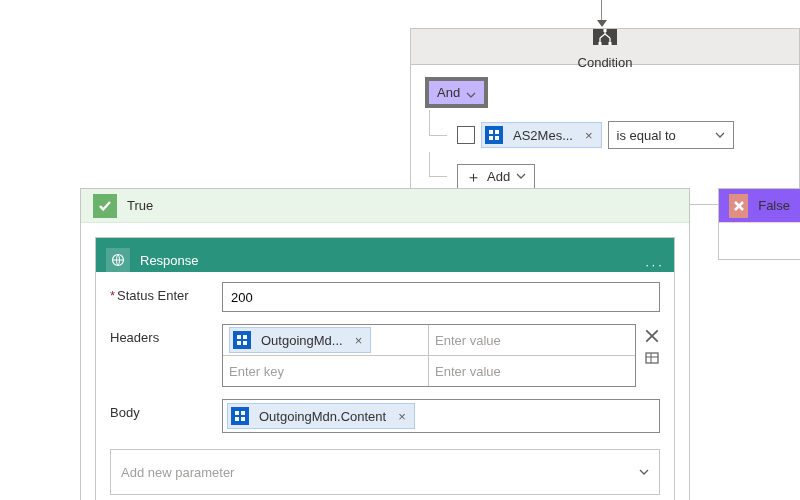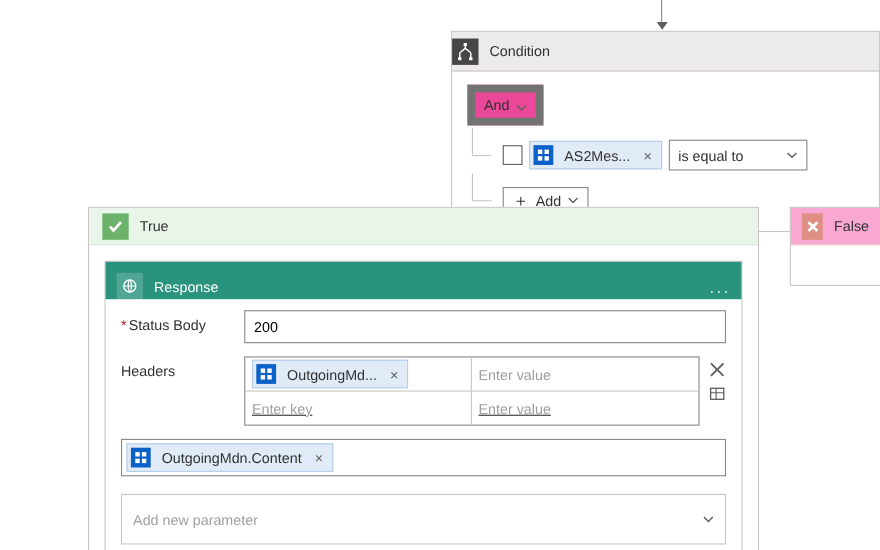--- a/index.html
+++ b/index.html
@@ -5,26 +5,26 @@
   * { box-sizing: border-box; font-family: "Segoe UI", Arial, sans-serif; }
   body { margin: 0; background: #fff; width: 800px; height: 500px; overflow: hidden; font-size: 13px; color: #323130; position: relative; }
 
   
   .top-arrow { position: absolute; left: 595px; top: 0; width: 14px; height: 28px; }
   .top-arrow .line { position: absolute; left: 6px; top: 0; width: 1px; height: 20px; background: #8a8886; }
   .top-arrow .head { position: absolute; left: 6.5px; top: 20px; transform: translateX(-50%); width: 0; height: 0; border-left: 5px solid transparent; border-right: 5px solid transparent; border-top: 7px solid #605e5c; }
 
   
   .condition-card { position: absolute; left: 410px; top: 28px; width: 390px; border: 1px solid #c8c6c4; background: #fff; }
-  .card-header { height: 36px; background: #edebe9; display: flex; align-items: center; padding: 0 0; gap: 10px; border-bottom: 1px solid #c8c6c4; }
+  .card-header { height: 36px; background: #edebe9; display: flex; align-items: center; padding: 0 10px; gap: 10px; border-bottom: 1px solid #c8c6c4; flex-direction: column; }
   .header-icon { width: 24px; height: 24px; background: #484644; display: flex; align-items: center; justify-content: center; color: #fff; }
   .header-icon svg { width: 16px; height: 16px; }
   .card-body { padding: 12px 14px 14px 14px; }
 
-  .and-btn { display: inline-flex; align-items: flex-end; gap: 6px; border: 7px solid #737373; background: #ec4899; padding: 4px 8px; cursor: pointer; }
+  .and-btn { display: inline-flex; align-items: flex-end; gap: 6px; border: 4px solid #737373; background: #c4b5fd; padding: 4px 8px; cursor: pointer; }
   .chev { width: 10px; height: 10px; }
 
   .cond-row { display: flex; align-items: center; margin-top: 10px; gap: 6px; }
   .connector { width: 26px; height: 34px; position: relative; }
   .connector .v { position: absolute; left: 4px; top: -8px; width: 1px; height: 25px; background: #c8c6c4; }
   .connector .h { position: absolute; left: 4px; top: 17px; width: 18px; height: 1px; background: #c8c6c4; }
 
   .checkbox { width: 18px; height: 18px; border: 1px solid #605e5c; background: #fff; }
 
   .token { display: inline-flex; align-items: center; gap: 10px; background: #e1ebf7; border: 1px solid #b3cdea; padding: 3px 6px 3px 3px; height: 26px; }
@@ -58,35 +58,35 @@
   .form-row { display: flex; align-items: flex-start; margin-bottom: 12px; }
   .form-label { width: 112px; padding-top: 6px; color: #323130; }
   .req { color: #a4262c; margin-right: 2px; }
   .form-field { flex: 1; }
   .text-input { width: 100%; height: 30px; border: 1px solid #8a8886; padding: 0 8px; font-size: 13px; }
 
   .headers-wrap { display: flex; align-items: flex-start; gap: 8px; }
   .headers-grid { display: grid; grid-template-columns: 1fr 1fr; border: 1px solid #8a8886; flex: 1; }
   .headers-grid .cell { border-right: 1px solid #c8c6c4; border-bottom: 1px solid #c8c6c4; min-height: 30px; padding: 2px 6px; display: flex; align-items: center; }
   .headers-grid .cell:nth-child(2n) { border-right: none; }
-  .headers-grid .cell.last { border-bottom: none; text-decoration: underline; }
+  .headers-grid .cell.last { border-bottom: none; }
   .placeholder { color: #a19f9d; }
   .side-btns { display: flex; flex-direction: column; align-items: center; gap: 6px; padding-top: 4px; }
   .xbtn { width: 16px; height: 16px; cursor: pointer; color: #605e5c; }
   .modebtn svg { width: 16px; height: 16px; }
 
   .body-field { border: 1px solid #8a8886; min-height: 32px; padding: 3px 4px; display: flex; align-items: flex-start; }
 
   .param-select { margin: 0 14px 10px 14px; border: 1px solid #c8c6c4; height: 46px; display: flex; align-items: center; justify-content: space-between; padding: 0 10px; color: #a19f9d; cursor: pointer; }
 
   .add-action { text-align: center; color: #0b61c7; padding: 10px 0 14px 0; display: flex; align-items: center; justify-content: center; gap: 6px; cursor: pointer; }
 
   
   .false-card { position: absolute; left: 718px; top: 188px; width: 82px; border: 1px solid #c8c6c4; background: #fff; border-right: none; }
-  .false-header { height: 34px; background: #f9a8d4; border-bottom: 1px solid #f6d3cf; display: flex; align-items: center; padding: 0 10px; gap: 10px; }
+  .false-header { height: 34px; background: #8b5cf6; border-bottom: 1px solid #f6d3cf; display: flex; align-items: center; padding: 0 10px; gap: 10px; }
   .false-icon { width: 24px; height: 24px; background: #e08f85; display: flex; align-items: center; justify-content: center; }
   .false-icon svg { width: 12px; height: 12px; stroke: #fff; stroke-width: 2.5; }
   .false-body { height: 36px; }
 </style>
 </head>
 <body>
 
 <div class="top-arrow">
   <div class="line"></div>
     <div class="head"></div>
@@ -171,21 +171,21 @@
               <path d="M1.5 7h11M7 1.5c2 1.8 2 9.2 0 11M7 1.5c-2 1.8-2 9.2 0 11" stroke="#fff" stroke-width="1" fill="none"></path>
             </svg>
         </span>
         <span>Response</span>
       </div>
       <span class="dots">···</span>
     </div>
 
     <div class="form">
       <div class="form-row">
-        <div class="form-label"><span class="req">*</span><span>Status Body</span></div>
+        <div class="form-label"><span class="req">*</span><span>Status Enter</span></div>
         <div class="form-field">
           <input class="text-input" value="200" style="">
         </div>
       </div>
 
       <div class="form-row">
         <div class="form-label">Headers</div>
         <div class="form-field headers-wrap">
           <div class="headers-grid">
             <div class="cell">
@@ -220,20 +220,21 @@
               <svg viewBox="0 0 16 16">
                   <rect x="2" y="3" width="12" height="10" stroke="#605e5c" stroke-width="1.2" fill="none"></rect>
                   <path d="M2 7h12M7 3v10" stroke="#605e5c" stroke-width="1"></path>
                 </svg>
             </span>
           </div>
         </div>
       </div>
 
       <div class="form-row">
+        <div class="form-label">Body</div>
         <div class="form-field">
           <div class="body-field">
             <div class="token">
               <span class="token-icon">
                 <svg viewBox="0 0 12 12">
                     <rect x="1" y="1" width="4" height="4" fill="#fff"></rect>
                     <rect x="7" y="1" width="4" height="4" fill="#fff"></rect>
                     <rect x="1" y="7" width="4" height="4" fill="#fff"></rect>
                     <rect x="7" y="7" width="4" height="4" fill="#fff"></rect>
                   </svg>

